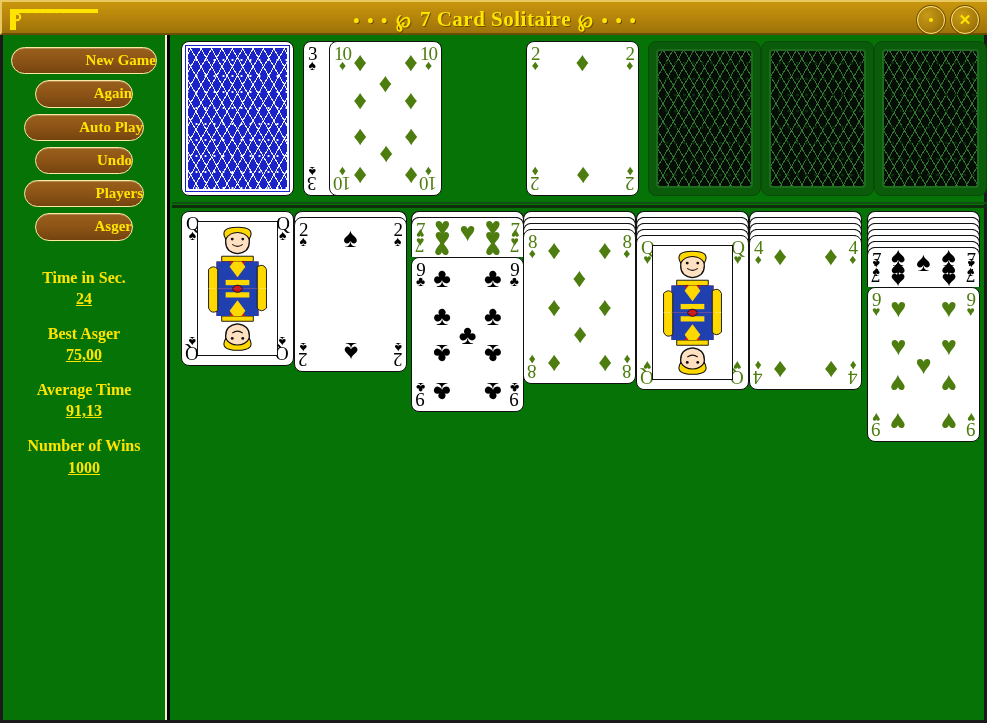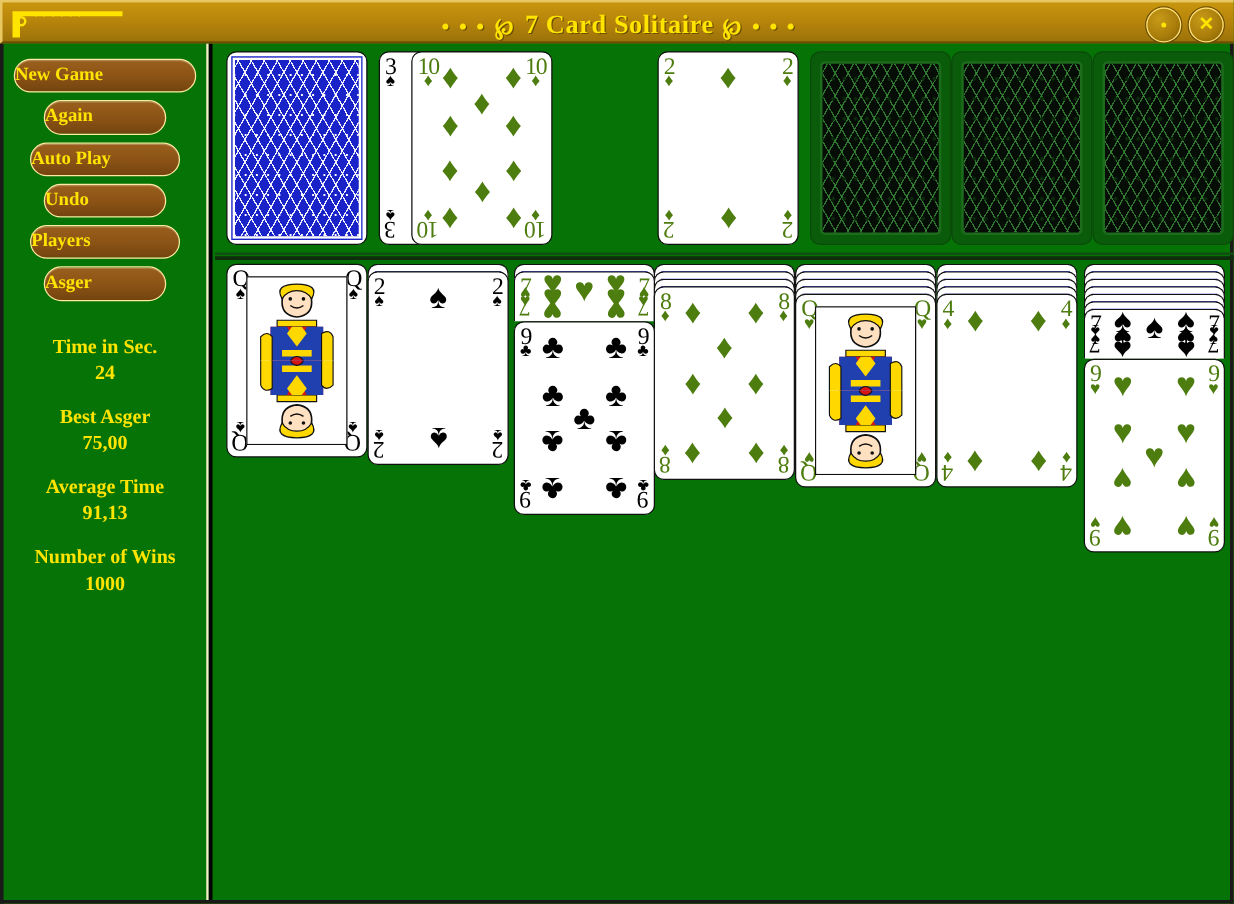--- a/index.html
+++ b/index.html
@@ -60,34 +60,34 @@
     position:absolute;left:169px;top:0;right:0;bottom:0;background:#057305;
   }
 
   
   .btns{padding-top:12px;display:flex;flex-direction:column;align-items:center;gap:6px;}
   .gbtn{
     background:linear-gradient(180deg,#9a5f1c 0%,#8a5215 55%,#74440f 100%);
     color:#ffe400;font-weight:bold;font-size:15px;
     font-family:"Liberation Serif",serif;
     border:1px solid #ffeaa0;border-radius:16px;
-    padding:4px 0;text-align:left;cursor:pointer;
+    padding:4px 0;text-align:right;cursor:pointer;
     box-shadow:inset 0 1px 0 rgba(255,255,255,.25);
     white-space:nowrap;line-height:1.15;
   }
   .gbtn.w-wide{width:144px;}
   .gbtn.w-mid{width:118px;}
   .gbtn.w-narrow{width:96px;}
 
   
   .stats{margin-top:26px;text-align:center;color:#ffe400;
     font-family:"Liberation Serif",serif;font-weight:bold;font-size:16px;line-height:1.35;}
   .stat{margin-bottom:13px;}
   .stat .lbl{display:block;}
-  .stat .val{display:block;}
+  .stat .val{display:block;text-decoration:underline;}
 
   
   .toprow{position:absolute;left:9px;top:6px;width:100%;height:160px;}
   .divider{position:absolute;left:0;top:170px;width:818px;height:3px;background:#0d2d0d;}
   .divider2{position:absolute;left:0;top:167px;width:818px;height:2px;background:#0f4f0f;}
   .tableau{position:absolute;left:9px;top:176px;width:100%;}
 
   .slot{position:absolute;width:113px;height:155px;}
 
   

